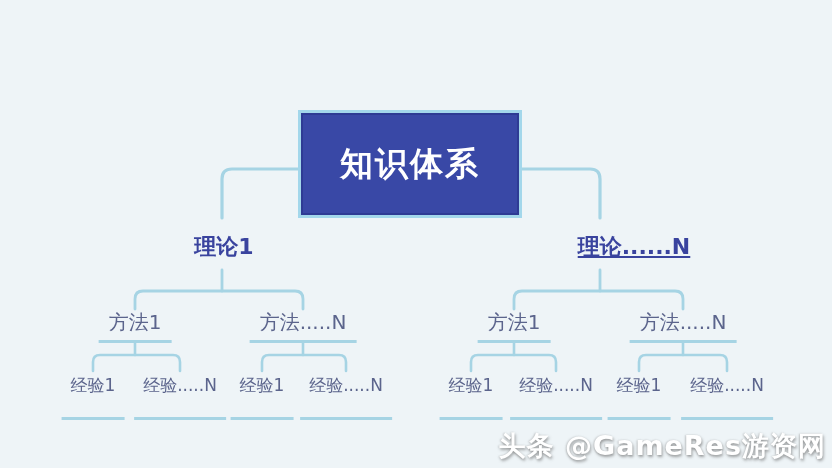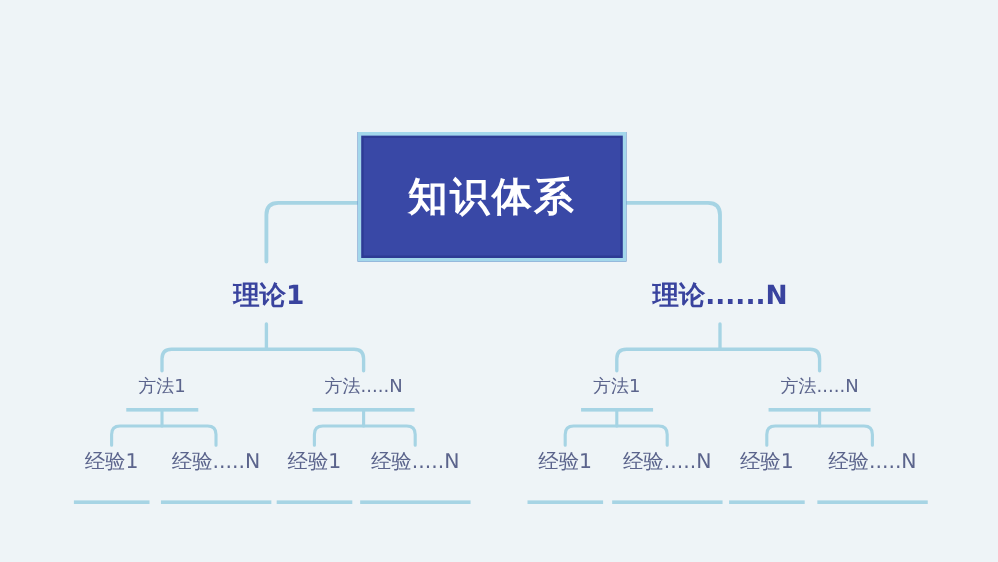--- a/index.html
+++ b/index.html
@@ -57,21 +57,21 @@
     white-space: nowrap;
     text-align: center;
   }
   .lbl.theory {
     font-size: 22px;
     font-weight: bold;
     color: var(--theory-text);
     line-height: 26px;
   }
   .lbl.method {
-    font-size: 15px;
+    font-size: 20px;
     color: var(--node-text);
     line-height: 20px;
     padding: 0 10px 8px 10px;
     border-bottom: 3px solid var(--line);
   }
   .lbl.exp {
     font-size: 17px;
     color: var(--node-text);
     line-height: 20px;
     padding: 0 9px 22px 9px;
@@ -112,30 +112,31 @@
     <path class="thin" d="M262,371 V362 Q262,355 269,355 H339 Q346,355 346,362 V371"></path>
     <path class="thin" d="M471,371 V362 Q471,355 478,355 H549 Q556,355 556,362 V371"></path>
     <path class="thin" d="M639,371 V362 Q639,355 646,355 H720 Q727,355 727,362 V371"></path>
   </svg>
 
   <div class="root-box">
     <span>知识体系</span>
   </div>
 
   <div class="lbl theory" style="left:224px; top:234px;">理论1</div>
-  <div class="lbl theory" style="left:600px; top:234px;">理论......N</div>
+  <div class="lbl theory" style="left:634px; top:234px;text-decoration:underline;">理论......N</div>
 
   <div class="lbl method" style="left:135px; top:312px;">方法1</div>
   <div class="lbl method" style="left:303px; top:312px;">方法.....N</div>
   <div class="lbl method" style="left:514px; top:312px;">方法1</div>
   <div class="lbl method" style="left:683px; top:312px;">方法.....N</div>
 
   <div class="lbl exp" style="left:93px; top:375px;">经验1</div>
   <div class="lbl exp" style="left:180px; top:375px;">经验.....N</div>
   <div class="lbl exp" style="left:262px; top:375px;">经验1</div>
   <div class="lbl exp" style="left:346px; top:375px;">经验.....N</div>
   <div class="lbl exp" style="left:471px; top:375px;">经验1</div>
   <div class="lbl exp" style="left:556px; top:375px;">经验.....N</div>
   <div class="lbl exp" style="left:639px; top:375px;">经验1</div>
   <div class="lbl exp" style="left:727px; top:375px;">经验.....N</div>
 
+  <div class="watermark">头条 @GameRes游资网</div>
 
 </div>
 
 </body></html>

